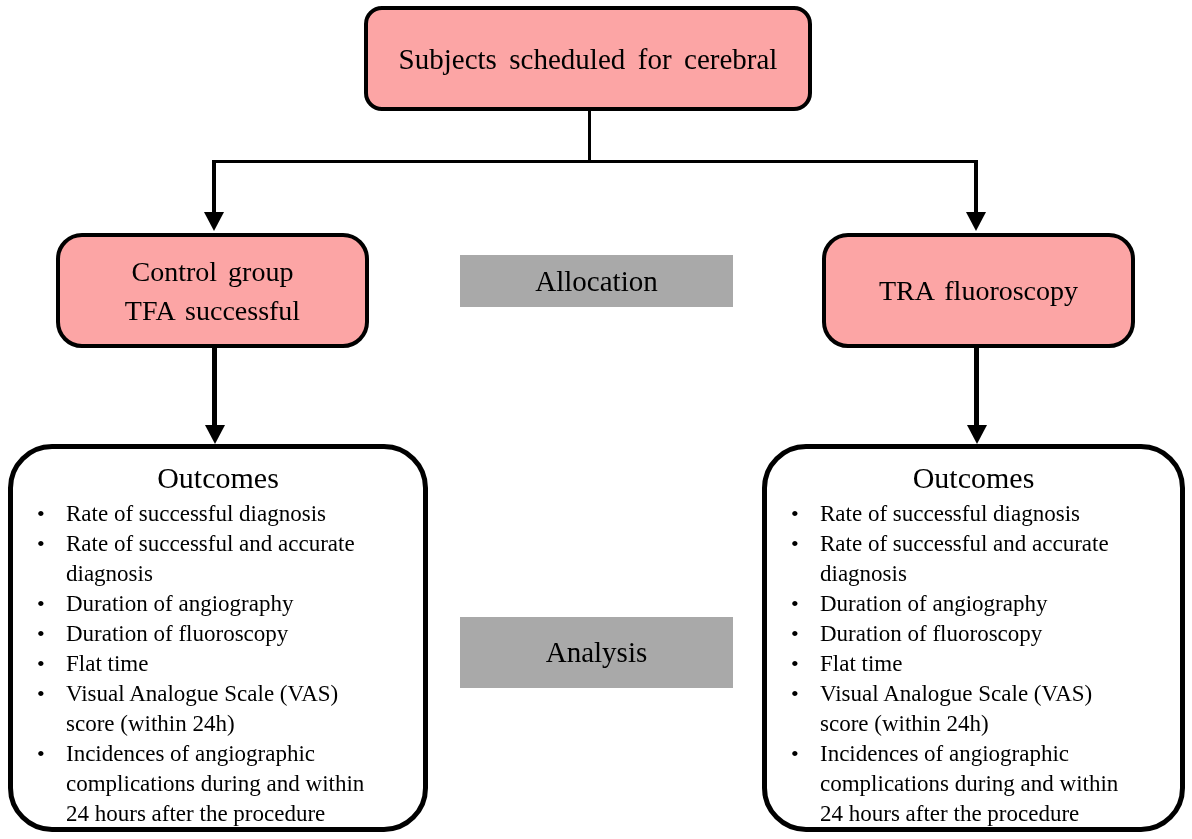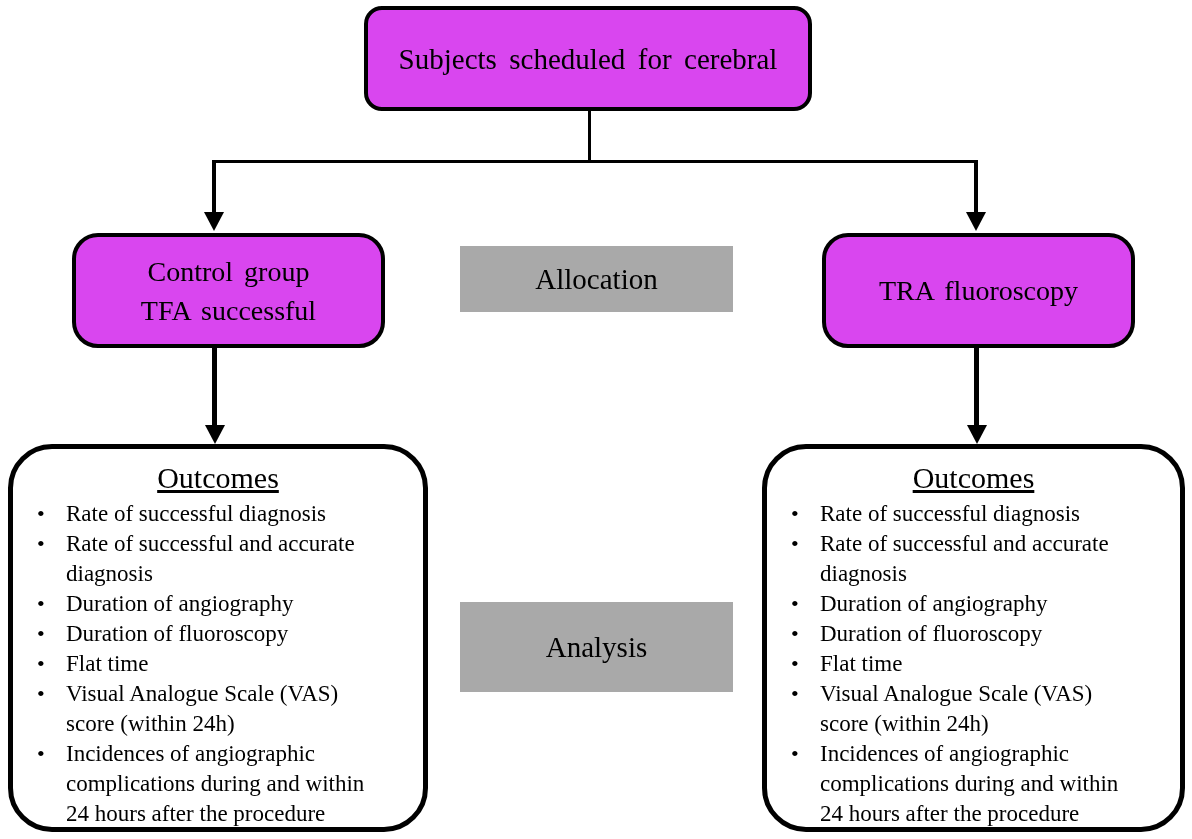--- a/index.html
+++ b/index.html
@@ -11,55 +11,54 @@
     color: var(--ink);
     position: relative;
     overflow: hidden;
   }
   .canvas { position: absolute; inset: 0; }
 
   
   .node {
     position: absolute;
     border: 4px solid var(--ink);
-    background: #d946ef;
+    background: #fca5a5;
     display: flex;
     flex-direction: column;
     align-items: center;
     justify-content: center;
     text-align: center;
   }
   .top-box {
     left: 364px; top: 6px; width: 448px; height: 105px;
     border-radius: 18px;
     font-size: 29px; line-height: 40px; word-spacing: 0.18em;
   }
   .group-box {
     top: 233px; width: 313px; height: 115px;
     border-radius: 26px;
     font-size: 28px; line-height: 39px; word-spacing: 0.14em;
   }
-  .group-box.left  { left: 72px; border-radius: 26px;  }
+  .group-box.left  { left: 56px; border-radius: 26px;  }
   .group-box.right { left: 822px; }
 
   .outcomes-box {
     position: absolute;
     top: 444px; height: 388px;
     border: 5px solid var(--ink);
     border-radius: 44px;
     background: #ffffff;
     padding-top: 10px;
   }
   .outcomes-box.left  { left: 8px;   width: 420px; }
   .outcomes-box.right { left: 762px; width: 423px; }
   .outcomes-title {
     text-align: center;
     font-size: 30px;
     line-height: 38px;
-    text-decoration: underline;
   }
   .outcomes-list {
     list-style: none;
     margin-top: 2px;
   }
   .outcomes-list li {
     position: relative;
     padding-left: 53px;
     padding-right: 16px;
     font-size: 23px;
@@ -74,22 +73,22 @@
   }
 
   
   .band {
     position: absolute;
     left: 460px; width: 273px;
     background: var(--band-gray);
     display: flex; align-items: center; justify-content: center;
     font-size: 29px;
   }
-  .band.allocation { top: 246px; height: 66px; }
-  .band.analysis   { top: 602px; height: 90px; }
+  .band.allocation { top: 255px; height: 52px; }
+  .band.analysis   { top: 617px; height: 71px; }
 
   
   .line { position: absolute; background: var(--ink); }
   .vline-top   { left: 588px; top: 111px; width: 3px;  height: 51px; }
   .hline       { left: 213px; top: 160px; width: 765px; height: 3px; }
   .shaft-left1  { left: 212px; top: 160px; width: 4px; height: 53px; }
   .shaft-right1 { left: 974px; top: 160px; width: 4px; height: 53px; }
   .shaft-left2  { left: 212px; top: 348px; width: 5px; height: 78px; }
   .shaft-right2 { left: 974px; top: 348px; width: 5px; height: 78px; }
   .arrowhead {

